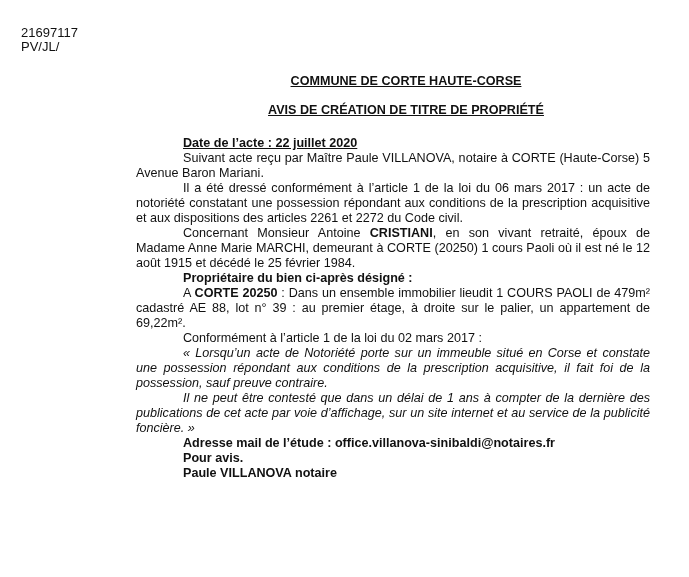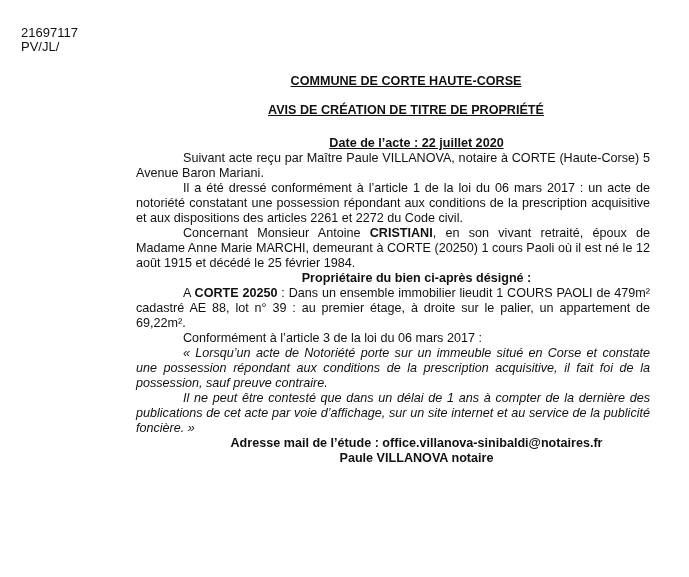--- a/index.html
+++ b/index.html
@@ -48,21 +48,21 @@
       text-align: justify;
       text-indent: 47px;
       margin: 0;
     }
     .p.last-left { text-align-last: left; }
     .indented {
       padding-left: 47px;
       margin: 0;
       white-space: nowrap;
     }
-    .bold { font-weight: bold; text-align: center; }
+    .bold { font-weight: bold; }
     .underline { text-decoration: underline; }
     .italic { font-style: italic; }
   </style>
 </head>
 <body>
 
 <div class="ref">
   <div>21697117</div>
   <div>PV/JL/</div>
 </div>
@@ -76,23 +76,24 @@
   <p class="p last-left">Suivant acte reçu par Maître Paule VILLANOVA, notaire à CORTE (Haute-Corse) 5 Avenue Baron Mariani.</p>
 
   <p class="p last-left">Il a été dressé conformément à l’article 1 de la loi du 06 mars 2017 : un acte de notoriété constatant une possession répondant aux conditions de la prescription acquisitive et aux dispositions des articles 2261 et 2272 du Code civil.</p>
 
   <p class="p last-left"><span>Concernant Monsieur Antoine </span><span class="bold">CRISTIANI</span><span>, en son vivant retraité, époux de Madame Anne Marie MARCHI, demeurant à CORTE (20250) 1 cours Paoli où il est né le 12 août 1915 et décédé le 25 février 1984.</span></p>
 
   <p class="indented bold">Propriétaire du bien ci-après désigné :</p>
 
   <p class="p last-left"><span>A  </span><span class="bold">CORTE 20250</span><span> : Dans un ensemble immobilier lieudit 1 COURS PAOLI de 479m² cadastré AE 88, lot n° 39 : au premier étage, à droite sur le palier, un appartement de 69,22m².</span></p>
 
-  <p class="indented">Conformément à l’article 3 de la loi du 06 mars 2017 :</p>
+  <p class="indented">Conformément à l’article 1 de la loi du 02 mars 2017 :</p>
 
   <p class="p last-left italic">« Lorsqu’un acte de Notoriété porte sur un immeuble situé en Corse et constate une possession répondant aux conditions de la prescription acquisitive, il fait foi de la possession, sauf preuve contraire.</p>
 
   <p class="p last-left italic">Il ne peut être contesté que dans un délai de 1 ans à compter de la dernière des publications de cet acte par voie d’affichage, sur un site internet et au service de la publicité foncière. »</p>
 
   <p class="indented bold">Adresse mail de l’étude : office.villanova-sinibaldi@notaires.fr</p>
 
+  <p class="indented bold">Pour avis.</p>
 
   <p class="indented bold">Paule VILLANOVA notaire</p>
 </div>
 
 </body></html>

